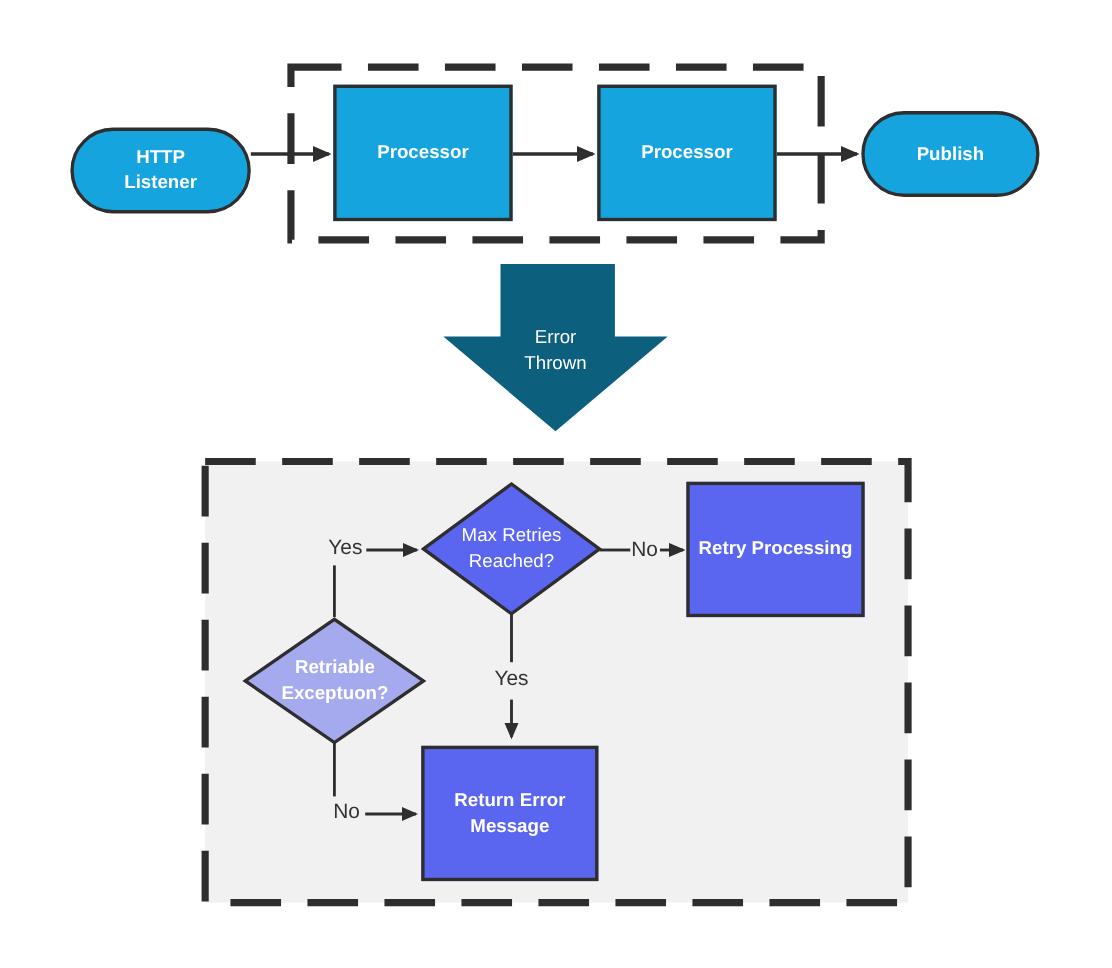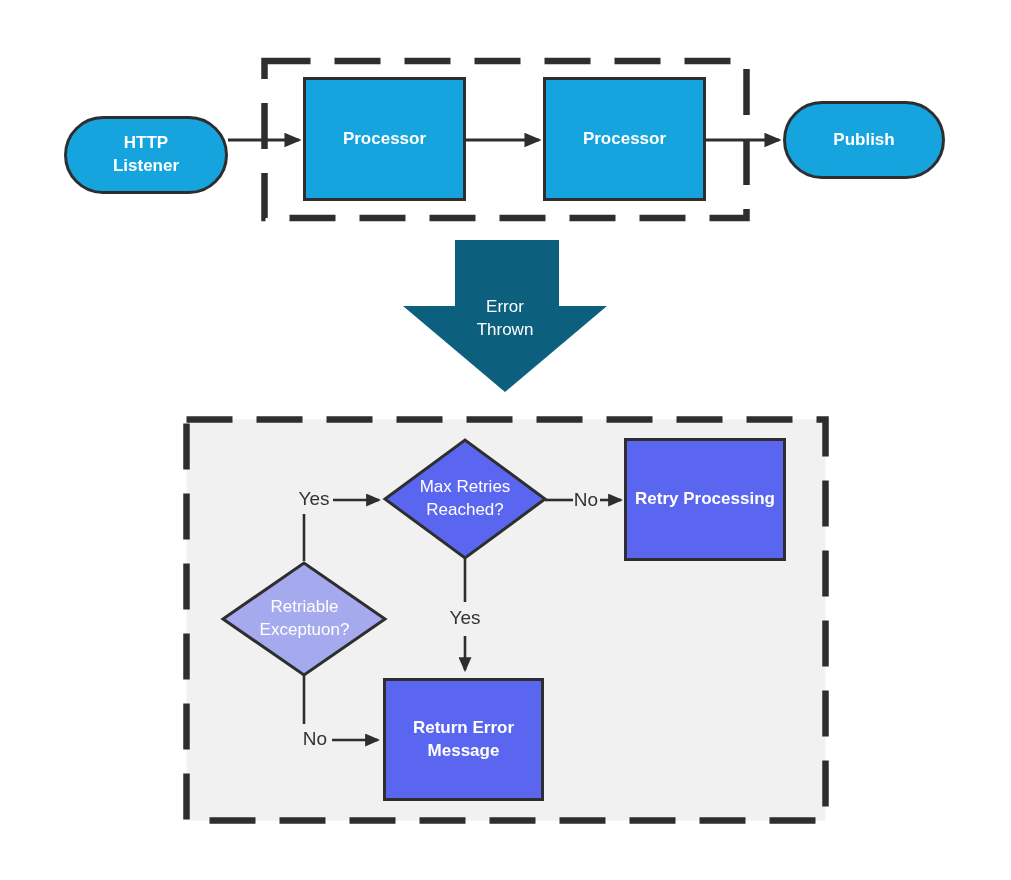--- a/index.html
+++ b/index.html
@@ -53,21 +53,21 @@
   .node-retry{left:624px;top:438px;width:162px;height:123px;}
   .node-return{left:383px;top:678px;width:161px;height:123px;padding:0 16px;}
 
   .shape-label{
     position:absolute;display:flex;align-items:center;justify-content:center;
     text-align:center;color:var(--node-text);
     font-size:17px;line-height:1.35;pointer-events:none;
   }
   .label-error{left:465px;top:295px;width:80px;height:48px;}
   .label-max{left:399px;top:471px;width:132px;height:56px;}
-  .label-retriable{left:242px;top:591px;width:125px;height:56px;}
+  .label-retriable{left:242px;top:591px;width:125px;height:56px;font-weight:bold;}
 
   .edge-label{
     position:absolute;width:40px;text-align:center;
     color:var(--label-color);font-size:19px;line-height:20px;
   }
   .lbl-yes1{left:294px;top:489px;}
   .lbl-no1{left:566px;top:490px;}
   .lbl-yes2{left:445px;top:608px;}
   .lbl-no2{left:295px;top:729px;}
 </style>

